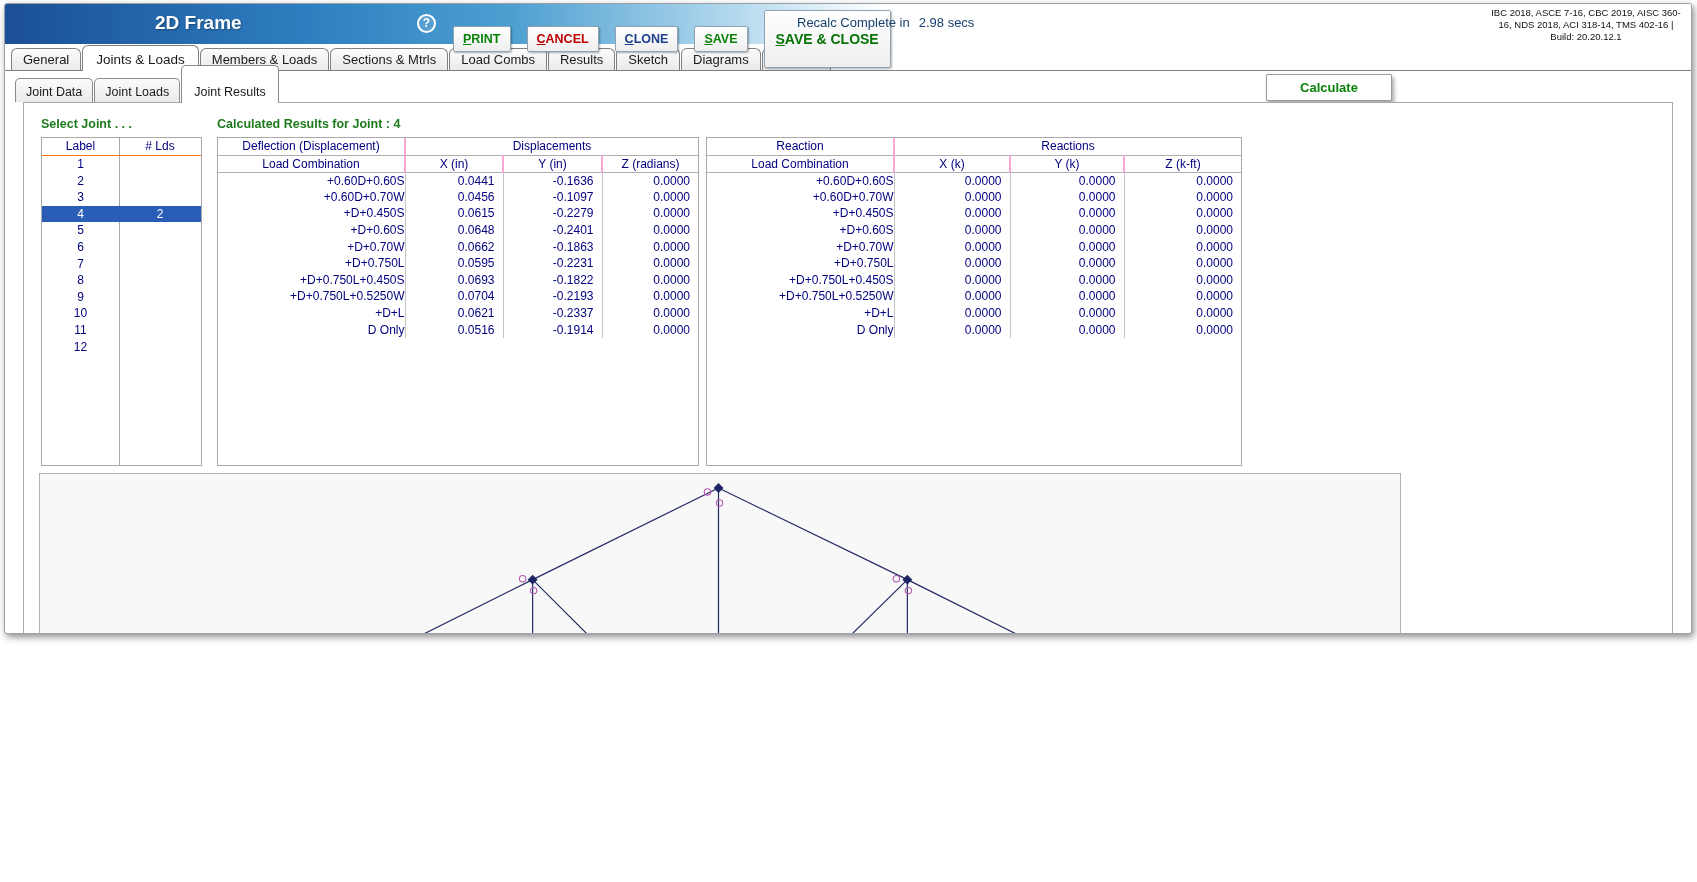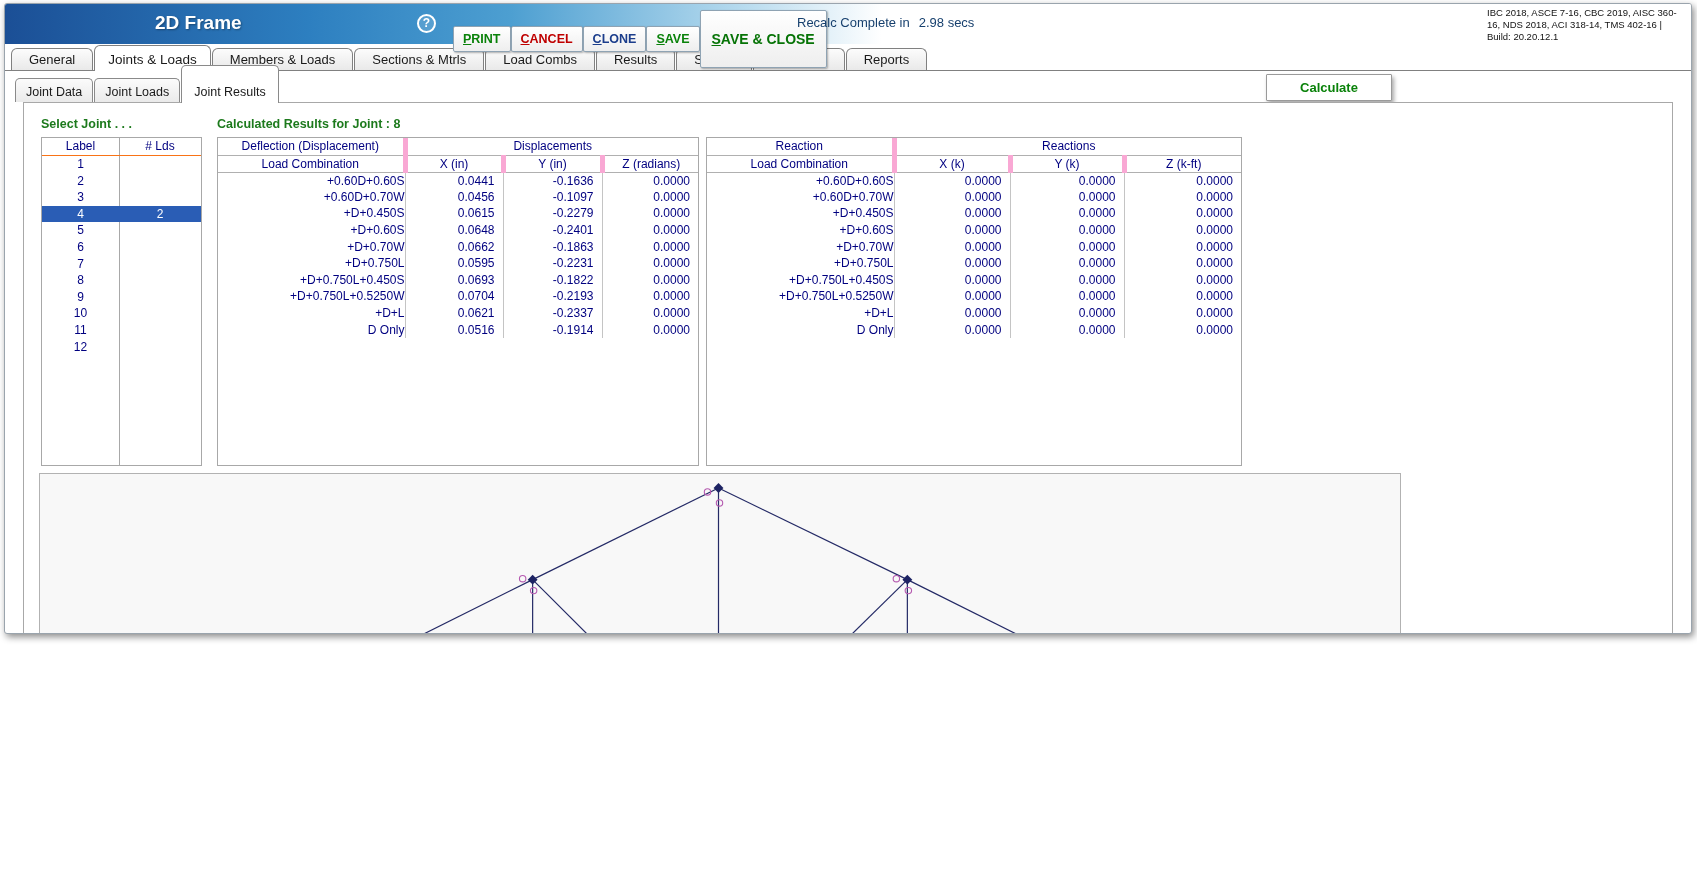--- a/index.html
+++ b/index.html
@@ -1,52 +1,52 @@
 <!DOCTYPE html>
 <html><head>
 <meta charset="utf-8">
 <style>
 *{box-sizing:border-box;margin:0;padding:0}
 html,body{width:1697px;height:882px;background:#fff;font-family:"Liberation Sans",sans-serif;position:relative;overflow:hidden}
 .app{position:absolute;left:4px;top:3px;width:1688px;height:631px;background:#fff;border:1px solid #9aa4ad;border-radius:3px;box-shadow:2px 3px 7px rgba(0,0,0,.45);overflow:hidden}
 .titlebar{position:relative;height:40px;background:linear-gradient(90deg,#1b4f96 0%,#2d7fc0 18%,#4d9fd1 30%,#b9dcef 44%,#ffffff 52%,#ffffff 100%)}
 .title{position:absolute;left:150px;top:8px;font-size:19px;font-weight:bold;color:#fff;text-shadow:1px 1px 2px rgba(0,0,0,.35)}
 .help{position:absolute;left:412px;top:10px;width:19px;height:19px;border-radius:50%;border:2px solid #fff;color:#fff;font-size:12px;font-weight:bold;text-align:center;line-height:15px;cursor:pointer;background:rgba(255,255,255,.12)}
-.btns{position:absolute;left:448px;top:6px;display:flex;gap:0;align-items:center}
+.btns{position:absolute;left:448px;top:6px;display:flex;gap:16px;align-items:center}
 .tb-btn{display:inline-block;padding:5px 9px;background:linear-gradient(#ffffff,#eeeeee);border:1px solid #8fa3b3;border-radius:2px;box-shadow:1px 1px 2px rgba(0,0,0,.3);font-size:12.5px;font-weight:bold;cursor:pointer;white-space:nowrap}
 .tb-btn::first-letter{text-decoration:underline}
 .btn-print,.btn-save{color:#0a820a}
 .btn-cancel{color:#bf0000}
 .btn-clone{color:#1c3e8c}
 .btn-saveclose{color:#067306;font-size:14px;padding:20px 11px}
 .status{position:absolute;left:792px;top:11px;font-size:13px;color:#17406e;white-space:nowrap}
 .status .t{margin-left:9px}
-.codes{position:absolute;right:6px;top:3px;width:198px;font-size:9.5px;line-height:1.25;color:#111;text-align:left}
+.codes{position:absolute;right:6px;top:3px;width:198px;font-size:9.5px;line-height:1.25;color:#111;text-align:center}
 .tabs-row{display:flex;align-items:flex-end;height:27px;padding-left:6px;border-bottom:1px solid #808080;background:#fff}
-.tab{padding:3px 17px;margin-right:1px;background:linear-gradient(#fcfcfc,#e9e9e9);border:1px solid #808080;border-bottom:none;border-radius:6px 6px 0 0;font-size:13px;color:#1a1a1a;cursor:pointer;white-space:nowrap}
+.tab{padding:3px 11px;margin-right:1px;background:linear-gradient(#fcfcfc,#e9e9e9);border:1px solid #808080;border-bottom:none;border-radius:6px 6px 0 0;font-size:13px;color:#1a1a1a;cursor:pointer;white-space:nowrap}
 .tab.active{background:#fff;position:relative;z-index:3;margin-bottom:-1px;padding:6px 13px 4px;font-size:13.5px}
 .subtabs-row{position:relative;height:31px;padding-left:10px;display:flex;align-items:flex-end;background:#fff}
 .subtab{padding:6px 10px 3px;margin-right:1px;background:linear-gradient(#fbfbfb,#eaeaea);border:1px solid #8a8a8a;border-bottom:none;border-radius:5px 5px 0 0;font-size:12.5px;color:#1a1a1a;cursor:pointer;white-space:nowrap}
 .subtab.active{background:#fff;position:relative;z-index:3;margin-bottom:-1px;padding:19px 12px 4px}
 .calc-btn{position:absolute;right:299px;top:3px;width:126px;height:27px;background:#fff;border:1px solid #9a9a9a;box-shadow:2px 3px 4px rgba(0,0,0,.35);font-size:13px;font-weight:bold;color:#0a820a;text-align:center;line-height:25px;cursor:pointer;border-radius:1px}
 .content{position:relative;margin:0 18px;height:690px;border:1px solid #a8a8a8;background:#fff;z-index:1}
 .green-title{position:absolute;top:14px;font-size:12.5px;font-weight:bold;color:#1d7a1d;white-space:nowrap}
 .sjbox{position:absolute;left:17px;top:34px;width:161px;height:329px;border:1px solid #a8a8a8;background:#fff}
 .sj-head{display:flex;height:18px;line-height:17px;border-bottom:1px solid #f97316;color:#000080;font-size:12px;position:relative;z-index:2}
 .sj-divider{position:absolute;left:77px;top:0;bottom:0;border-left:1px solid #a8a8a8;z-index:1}
 .sj-rows{position:relative;z-index:2}
 .sj-row{display:flex;height:16.6px;line-height:16.6px;font-size:12px;color:#000080;cursor:pointer}
 .sj-c{text-align:center}
 .sj-label{width:77px}
 .sj-lds{flex:1}
 .sj-row.sel{background:#2a5db5}
 .sj-row.sel .sj-c{color:#fff}
 .resbox{position:absolute;top:34px;height:329px;border:1px solid #a8a8a8;overflow:hidden;background:#fff}
 .resbox table{border-collapse:collapse;width:100%;table-layout:fixed;font-size:12px;color:#000080}
-.resbox th{font-weight:normal;height:17px;border-bottom:1px solid #b0b0b0;border-right:5px solid #f9a8d4;text-align:center;color:#000080}
+.resbox th{font-weight:normal;height:17px;border-bottom:1px solid #b0b0b0;border-right:2px solid #f9a8d4;text-align:center;color:#000080}
 .resbox th:last-child,.resbox td:last-child{border-right:none}
 .resbox td{height:16.6px;border-right:1px solid #c4c4c4;padding:0}
 .resbox td.combo{text-align:right;padding-left:6px}
 .resbox td.num{text-align:right;padding-right:8px}
 .disp{left:193px;width:482px}
 .react{left:682px;width:536px}
 .trussbox{position:absolute;left:15px;top:370px;width:1362px;height:311px;border:1px solid #b2b2b2;background:#f8f8f8}
 .trussbox svg{width:100%;height:100%;display:block}
 .member{stroke:#242a66;stroke-width:1.2;fill:none}
 .marker{fill:none;stroke:#b55ab0;stroke-width:1.1}
@@ -93,21 +93,21 @@
         <div class="subtab">Joint Data</div>
         <div class="subtab">Joint Loads</div>
         <div class="subtab active">Joint Results</div>
       </div>
     <div class="calc-btn">Calculate</div>
   </div>
 
   <div class="content">
 
     <div class="green-title" style="left:17px">Select Joint . . .</div>
-    <div class="green-title" style="left:193px">Calculated Results for Joint : 8</div>
+    <div class="green-title" style="left:193px">Calculated Results for Joint : 4</div>
 
     <div class="sjbox">
       <div class="sj-head">
         <div class="sj-c sj-label">Label</div>
         <div class="sj-c sj-lds"># Lds</div>
       </div>
       <div class="sj-divider"></div>
       <div class="sj-rows">
           <div class="sj-row">
             <div class="sj-c sj-label">1</div>

